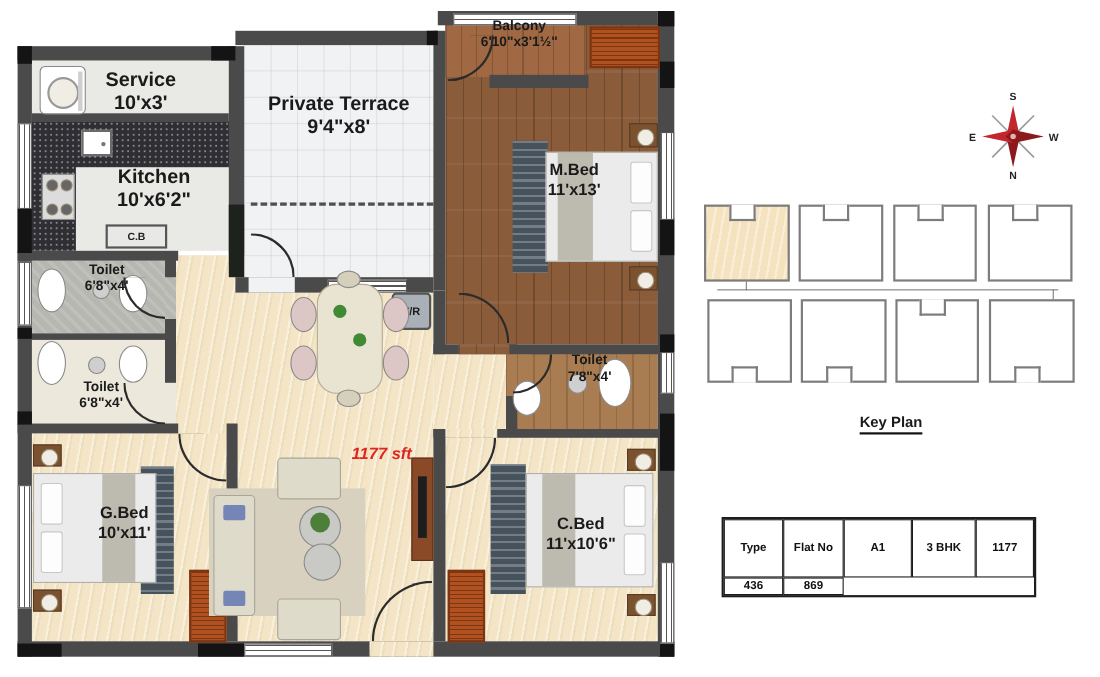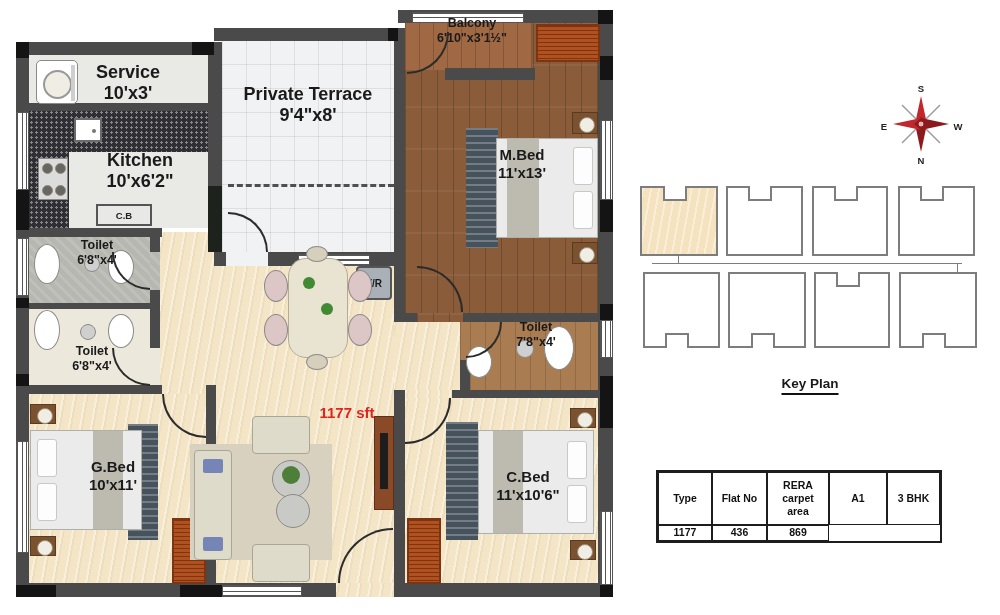--- a/index.html
+++ b/index.html
@@ -268,21 +268,21 @@
       <div>6'8"x4'</div>
   </div>
   <div class="lbl lbl-sm" style="left:92px;top:344px;">
     <div>Toilet</div>
       <div>6'8"x4'</div>
   </div>
   <div class="lbl lbl-lg" style="left:113px;top:458px;">
     <div>G.Bed</div>
       <div>10'x11'</div>
   </div>
-  <div class="lbl lbl-lg red" style="left:347px;top:404px;">1177 sft</div>
+  <div class="lbl lbl-lg red" style="left:347px;top:404px;font-style:italic;">1177 sft</div>
   <div class="lbl lbl-sm" style="left:536px;top:320px;">
     <div>Toilet</div>
       <div>7'8"x4'</div>
   </div>
   <div class="lbl lbl-lg" style="left:528px;top:468px;">
     <div>C.Bed</div>
       <div>11'x10'6"</div>
   </div>
 
   <div class="abs" style="left:891px;top:94px;width:60px;height:60px;">
@@ -326,21 +326,20 @@
       <div class="notch notch-bot"></div>
     </div>
   <div class="kline" style="left:652px;top:263px;width:310px;height:1px;"></div>
   <div class="kline" style="left:678px;top:256px;width:1px;height:8px;"></div>
   <div class="kline" style="left:957px;top:263px;width:1px;height:9px;"></div>
   <div class="lbl" style="left:810px;top:376px;font-size:13.5px;border-bottom:2px solid #111;padding-bottom:1px;">Key Plan</div>
 
   <div id="areatable">
     <div class="tcell">Type</div>
     <div class="tcell">Flat No</div>
-    <div class="tcell">RERA carpet area</div>
     <div class="tcell">A1</div>
     <div class="tcell">3 BHK</div>
     <div class="tcell">1177</div>
     <div class="tcell">436</div>
     <div class="tcell">869</div>
   </div>
 
 </div>
 
 </body></html>

